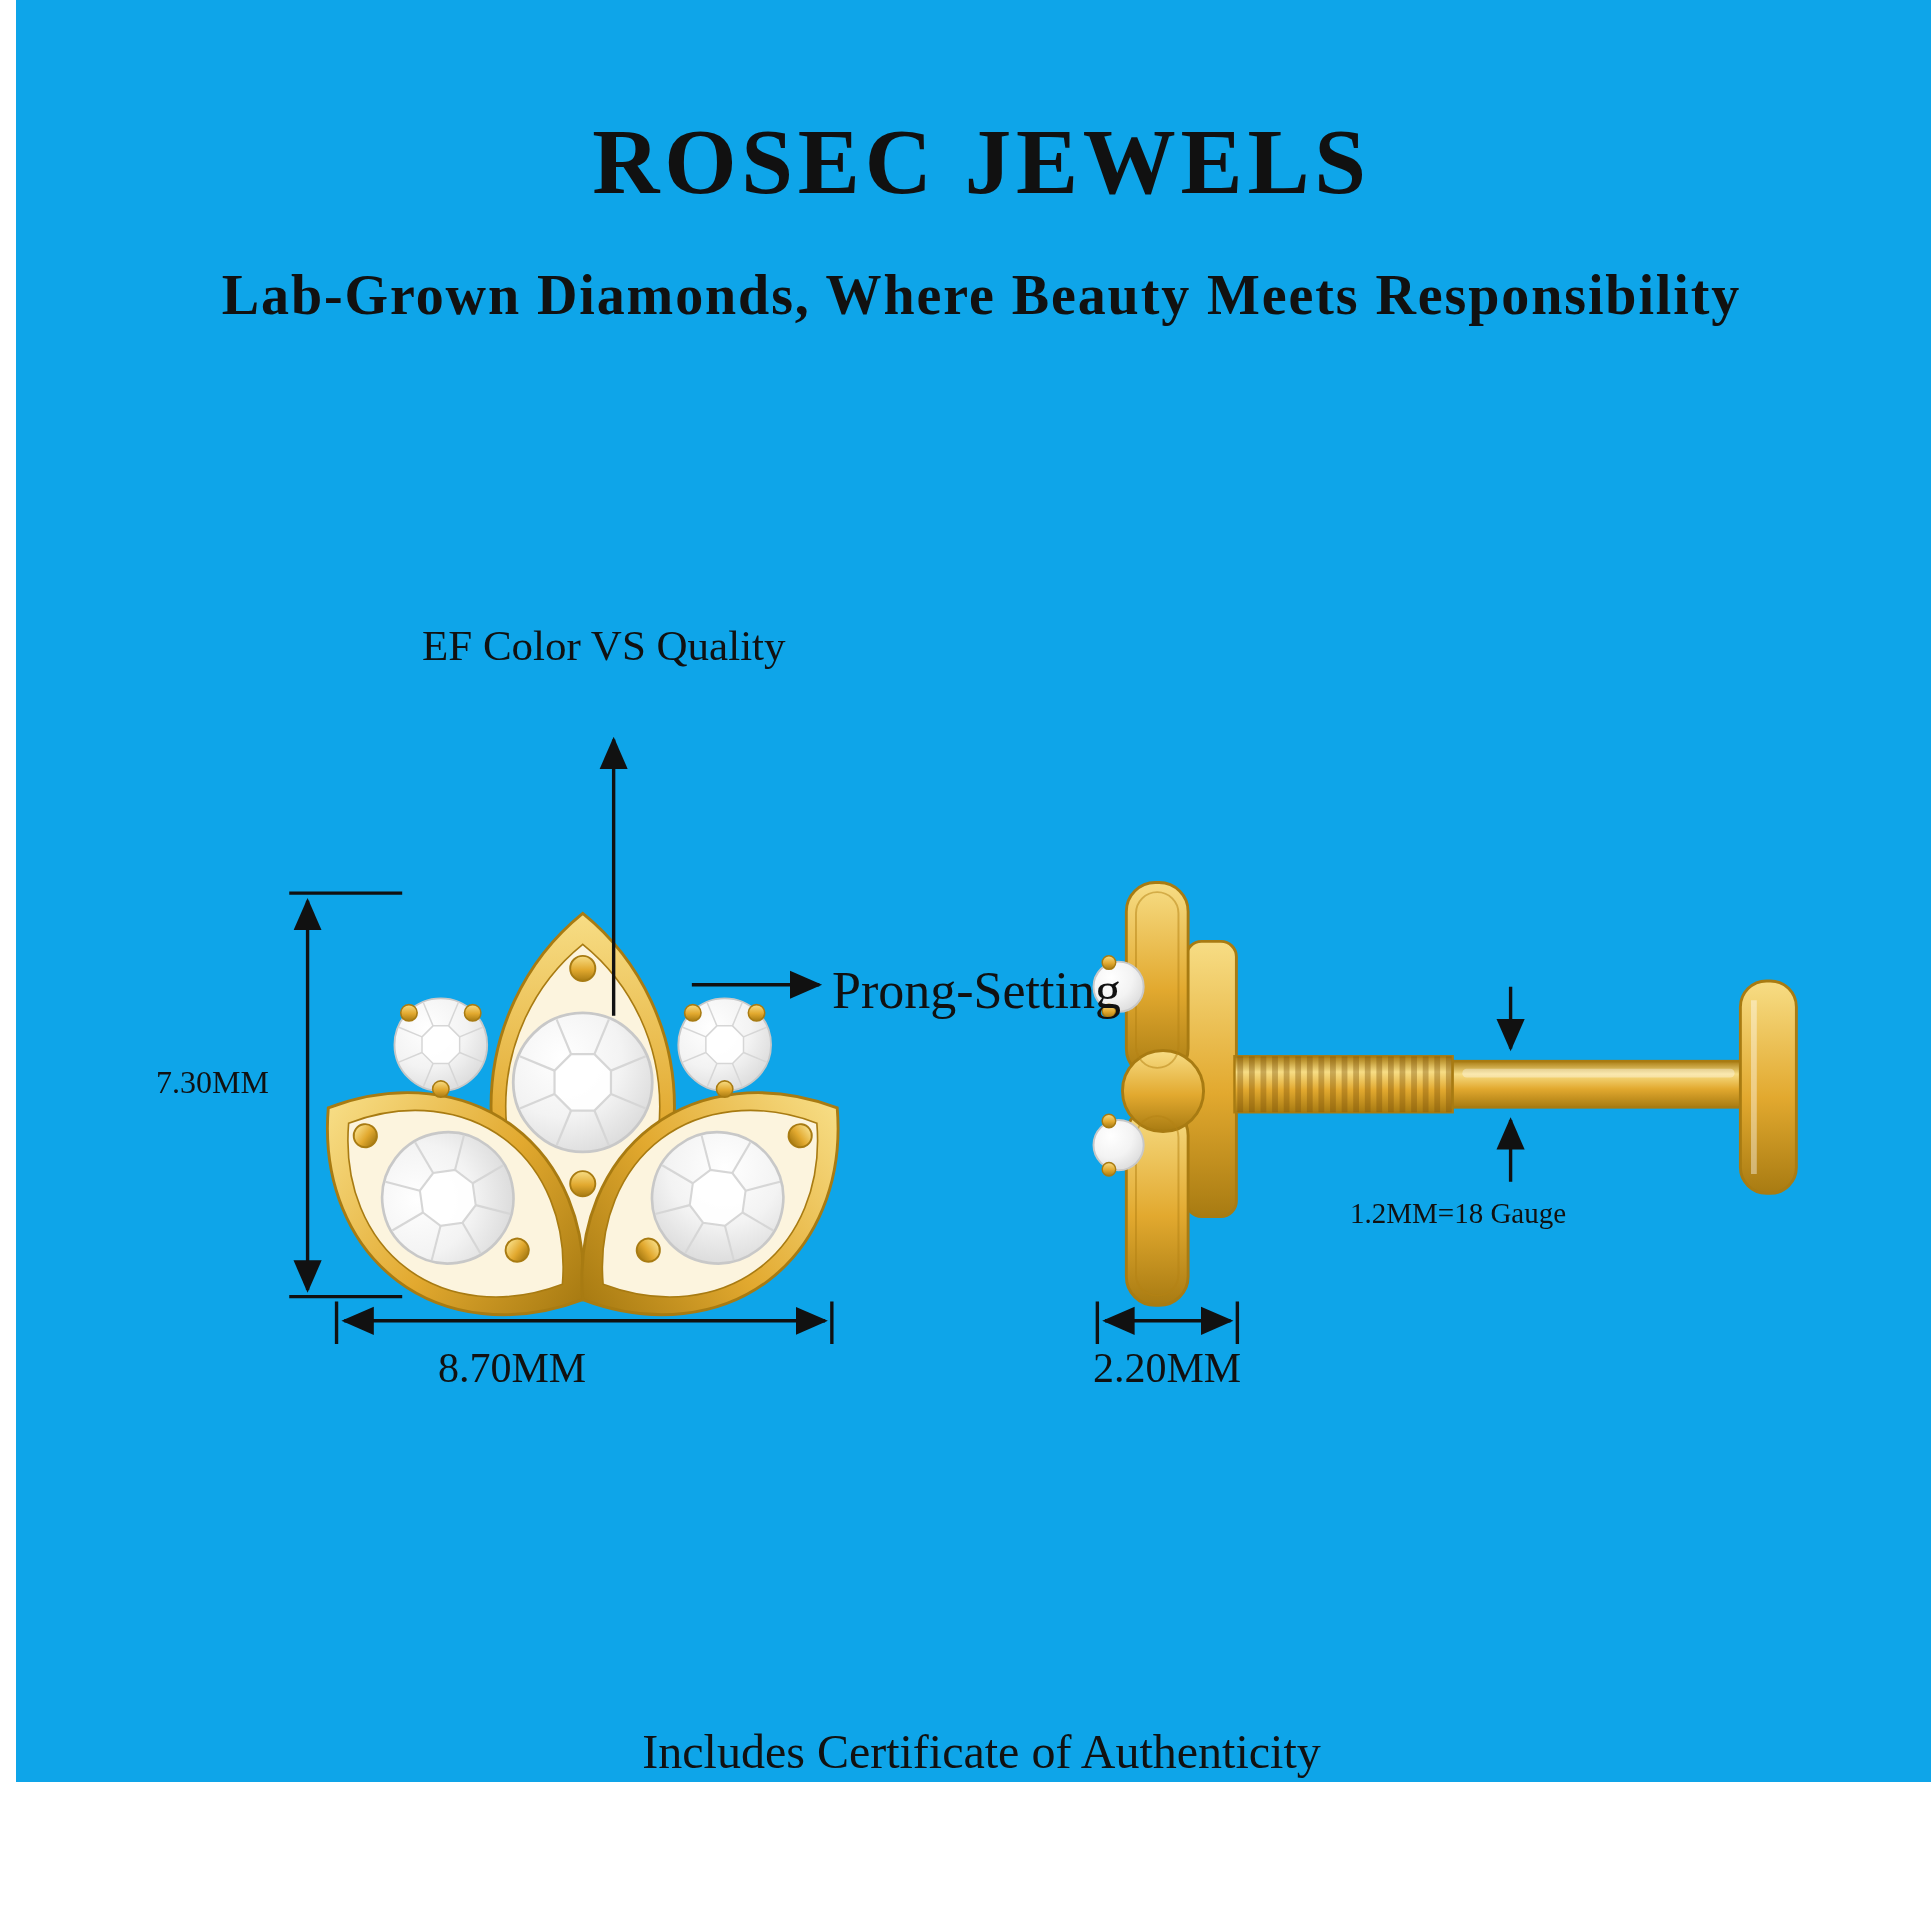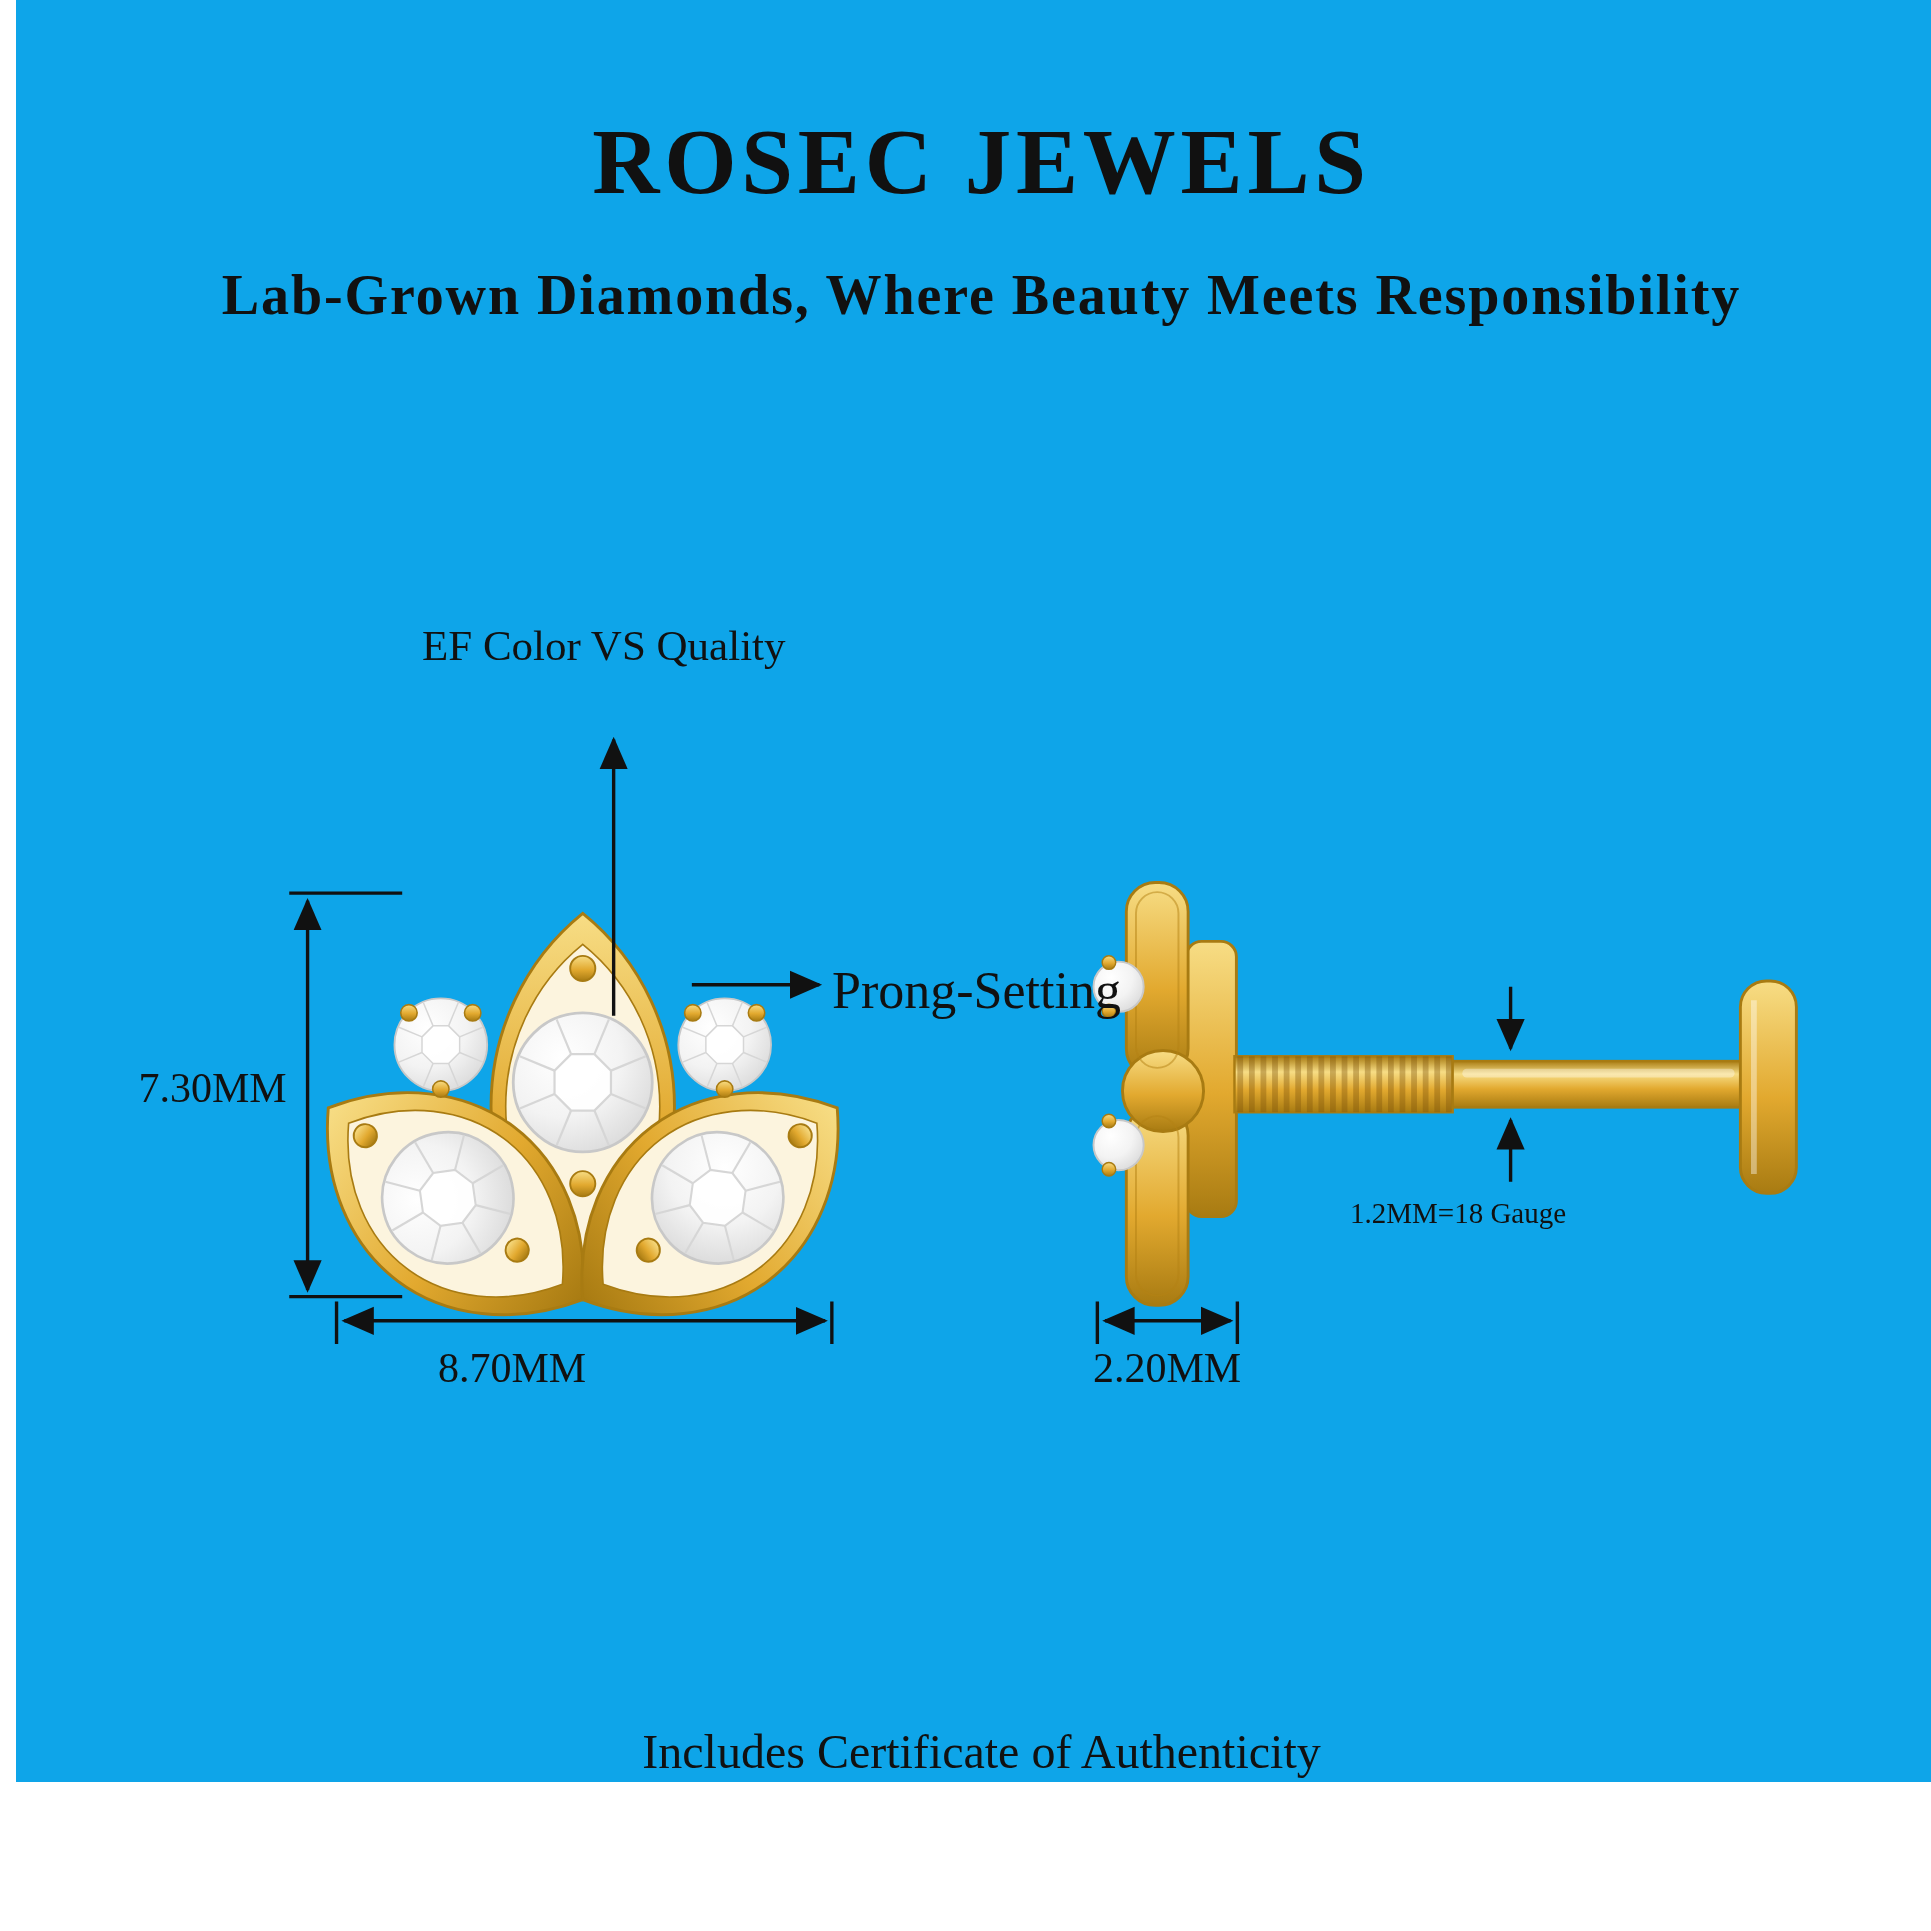--- a/index.html
+++ b/index.html
@@ -8,21 +8,21 @@
     font-family:"Liberation Serif","DejaVu Serif",serif;
     color:var(--text,#111111);
   }
   .stage{position:relative;width:1931px;height:1782px;overflow:hidden;background:#0ea5e9;margin-left:16px;}
   .stage > svg{position:absolute;left:0;top:0;}
   .txt{position:absolute;white-space:nowrap;}
   #brand{top:108px;left:0;width:1931px;text-align:center;font-size:93px;font-weight:700;letter-spacing:4.8px;}
   #tagline{top:263px;left:0;width:1931px;text-align:center;font-size:56px;font-weight:600;letter-spacing:1.9px;}
   #callout-diamond{top:618px;left:406px;font-size:43px;line-height:56px;}
   #prong{top:961px;left:816px;font-size:52px;}
-  #dim-height{top:1064px;left:95px;width:203px;text-align:center;font-size:42px;}
+  #dim-height{top:1064px;left:95px;width:203px;text-align:center;font-size:32px;}
   #dim-width{top:1344px;left:422px;width:290px;font-size:42px;}
   #dim-side{top:1344px;left:1006px;width:290px;text-align:center;font-size:42px;}
   #gauge{top:1197px;left:1334px;font-size:29px;}
   #footer{top:1724px;left:0;width:1931px;text-align:center;font-size:48px;}
 </style>
 </head>
 <body>
 
 <div class="stage">
 

